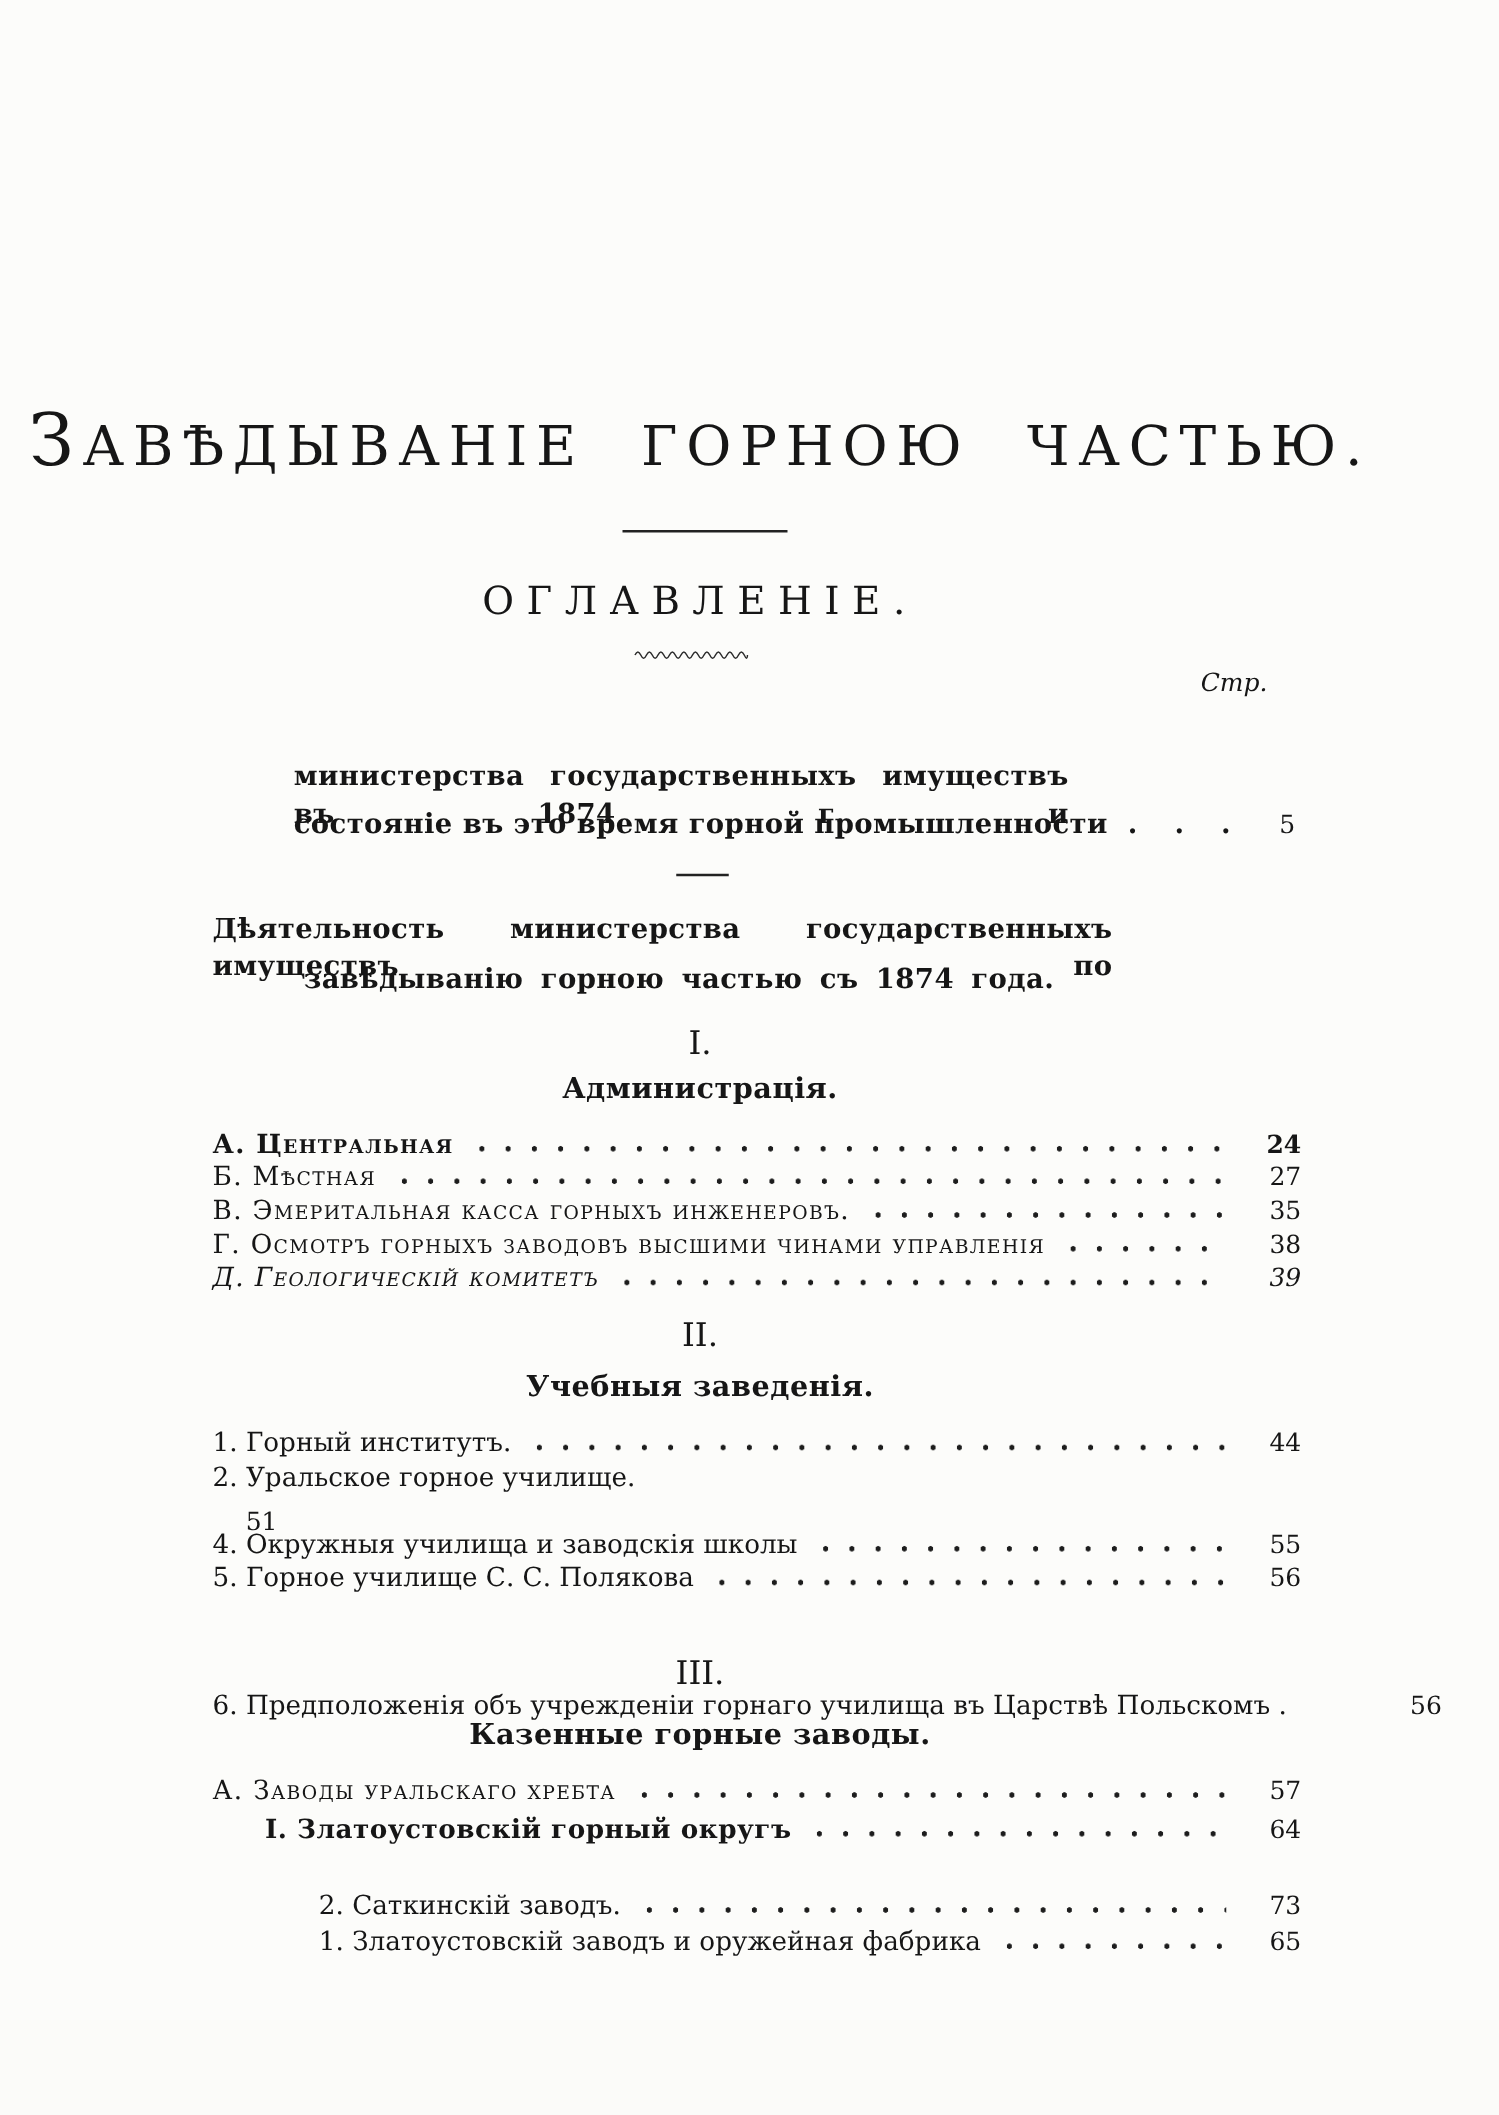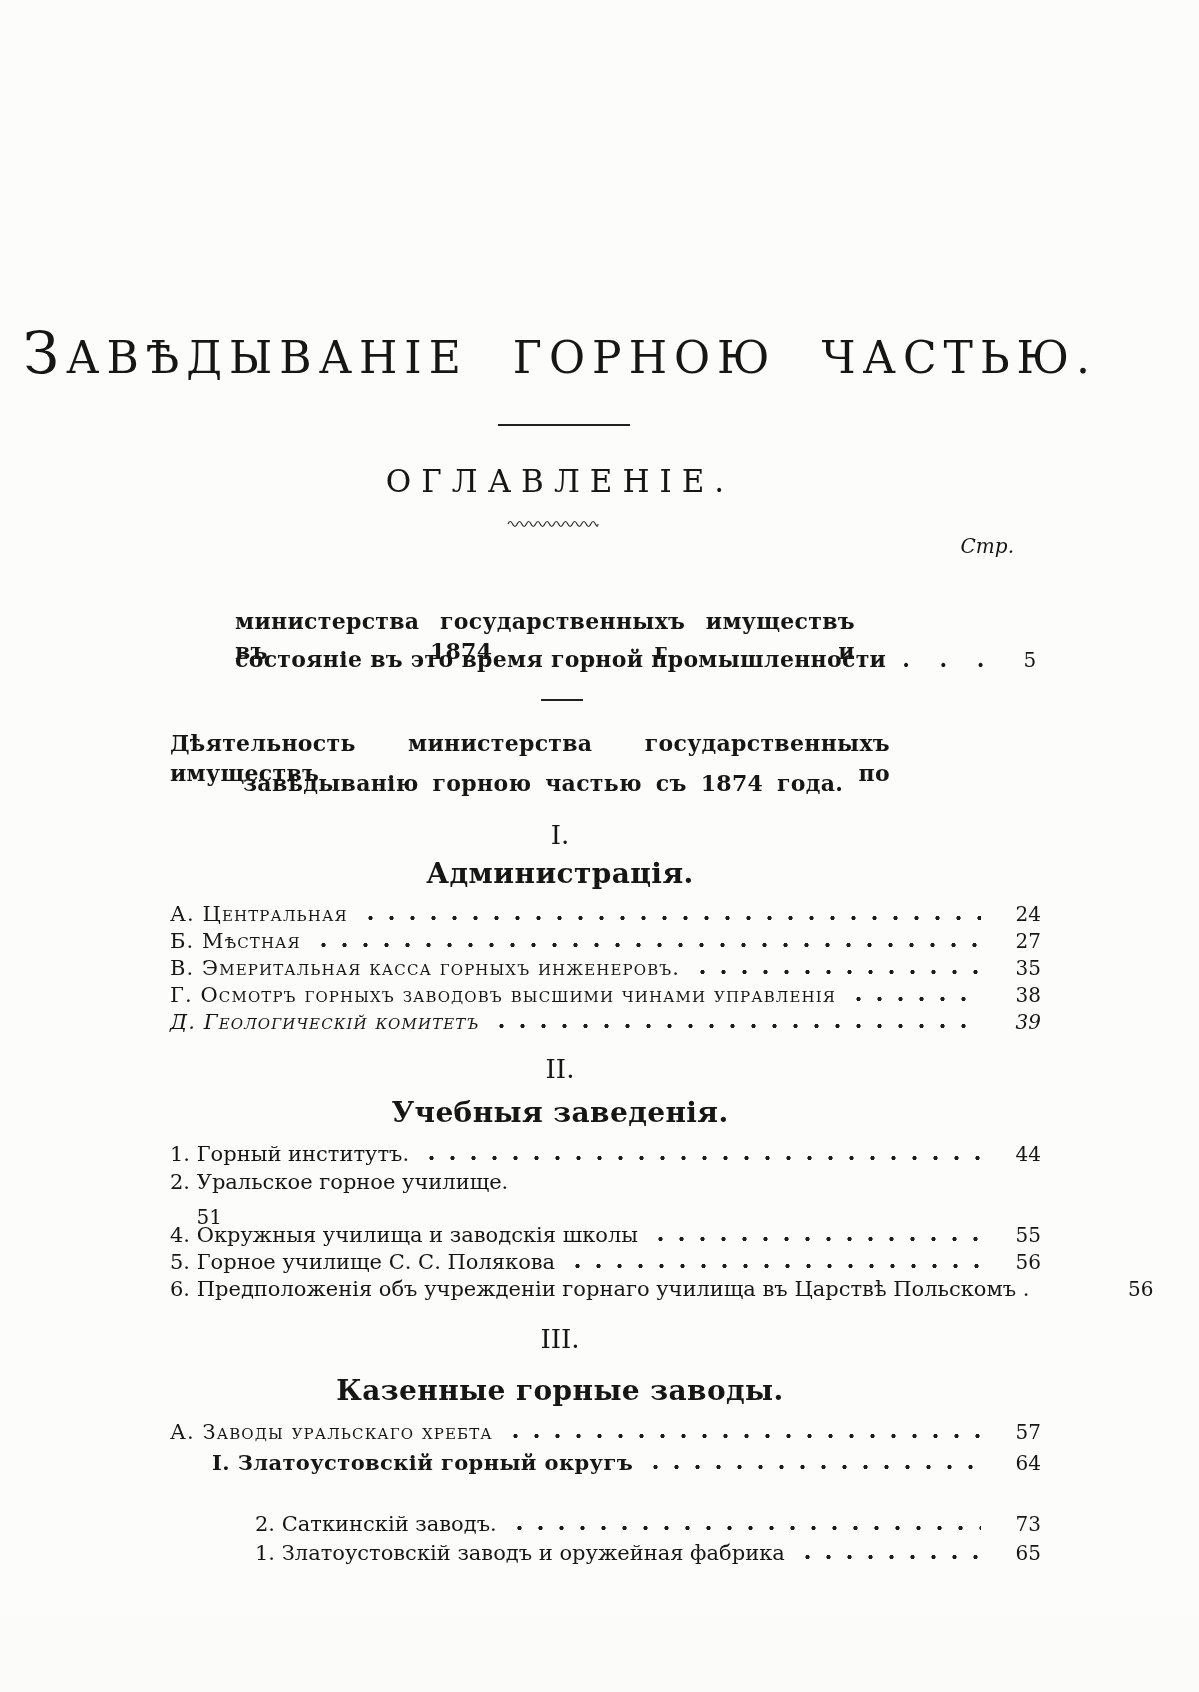--- a/index.html
+++ b/index.html
@@ -31,40 +31,40 @@
   .intro-l3 .pg { font-weight:normal; font-size:20px; }
 
   .part-l1 { top:728px; left:170px; width:720px; }
   .part-l2 { top:768px; left:243px; word-spacing:6px; }
 
   .sec-numeral { font-size:26px; }
   .sec-numeral.n1 { top:820px; }
   .sec-numeral.n2 { top:1054px; }
   .sec-numeral.n3 { top:1324px; }
 
-  .sec-title { font-weight:bold; font-size:28px; letter-spacing:0.4px; }
+  .sec-title { font-weight:bold; font-size:23px; letter-spacing:0.4px; }
   .sec-title.t1 { top:857px; }
   .sec-title.t2 { top:1096px; }
   .sec-title.t3 { top:1374px; }
 
   .row { position:absolute; left:170px; width:871px; display:flex; align-items:baseline; font-size:21px; }
   .row .lbl { white-space:nowrap; }
   .row.sc .lbl { font-variant:small-caps; letter-spacing:1.1px; font-size:21px; }
   .row.bold .lbl { font-weight:bold; letter-spacing:0.4px; }
   .row.ind1 { padding-left:42px; width:829px; }
   .row.ind2 { padding-left:85px; width:786px; }
   .leader { flex:1 1 auto; height:6px; align-self:flex-end; margin:0 8px 5px 12px;
             background-image:radial-gradient(circle, #1c1c1c 1.9px, rgba(0,0,0,0) 2.3px);
             background-size:21px 6px; background-position:0 100%; background-repeat:repeat-x; }
   .pg { min-width:52px; text-align:right; font-size:20px; }
 
   
-  .r10 { top:902px; } .r11 { top:929px; } .r12 { top:956px; } .r13 { top:983px; } .r14 { top:1010px;font-style:italic; }
+  .r10 { top:902px;font-weight:bold; } .r11 { top:929px; } .r12 { top:956px; } .r13 { top:983px; } .r14 { top:1010px;font-style:italic; }
   
-  .r20 { top:1142px; } .r21 { top:1170px;flex-direction:column; } .r22 { top:1197px; } .r23 { top:1223px; } .r24 { top:1250px; } .r25 { top:1277px;gap:26px; }
+  .r20 { top:1142px; } .r21 { top:1170px;flex-direction:column; } .r22 { top:1197px; } .r23 { top:1223px; } .r24 { top:1250px; } .r25 { top:1352px;gap:26px; }
   
   .r30 { top:1420px; } .r31 { top:1450px; } .r32 { top:1541px; } .r33 { top:1512px; }
 
   .watermark { position:absolute; top:1628px; left:841px; font-family:"Liberation Sans","DejaVu Sans",sans-serif;
                font-size:21px; color:#8e8e8e; letter-spacing:0.4px; white-space:nowrap; }
 </style>
 </head>
 <body>
 
 <div class="page">

